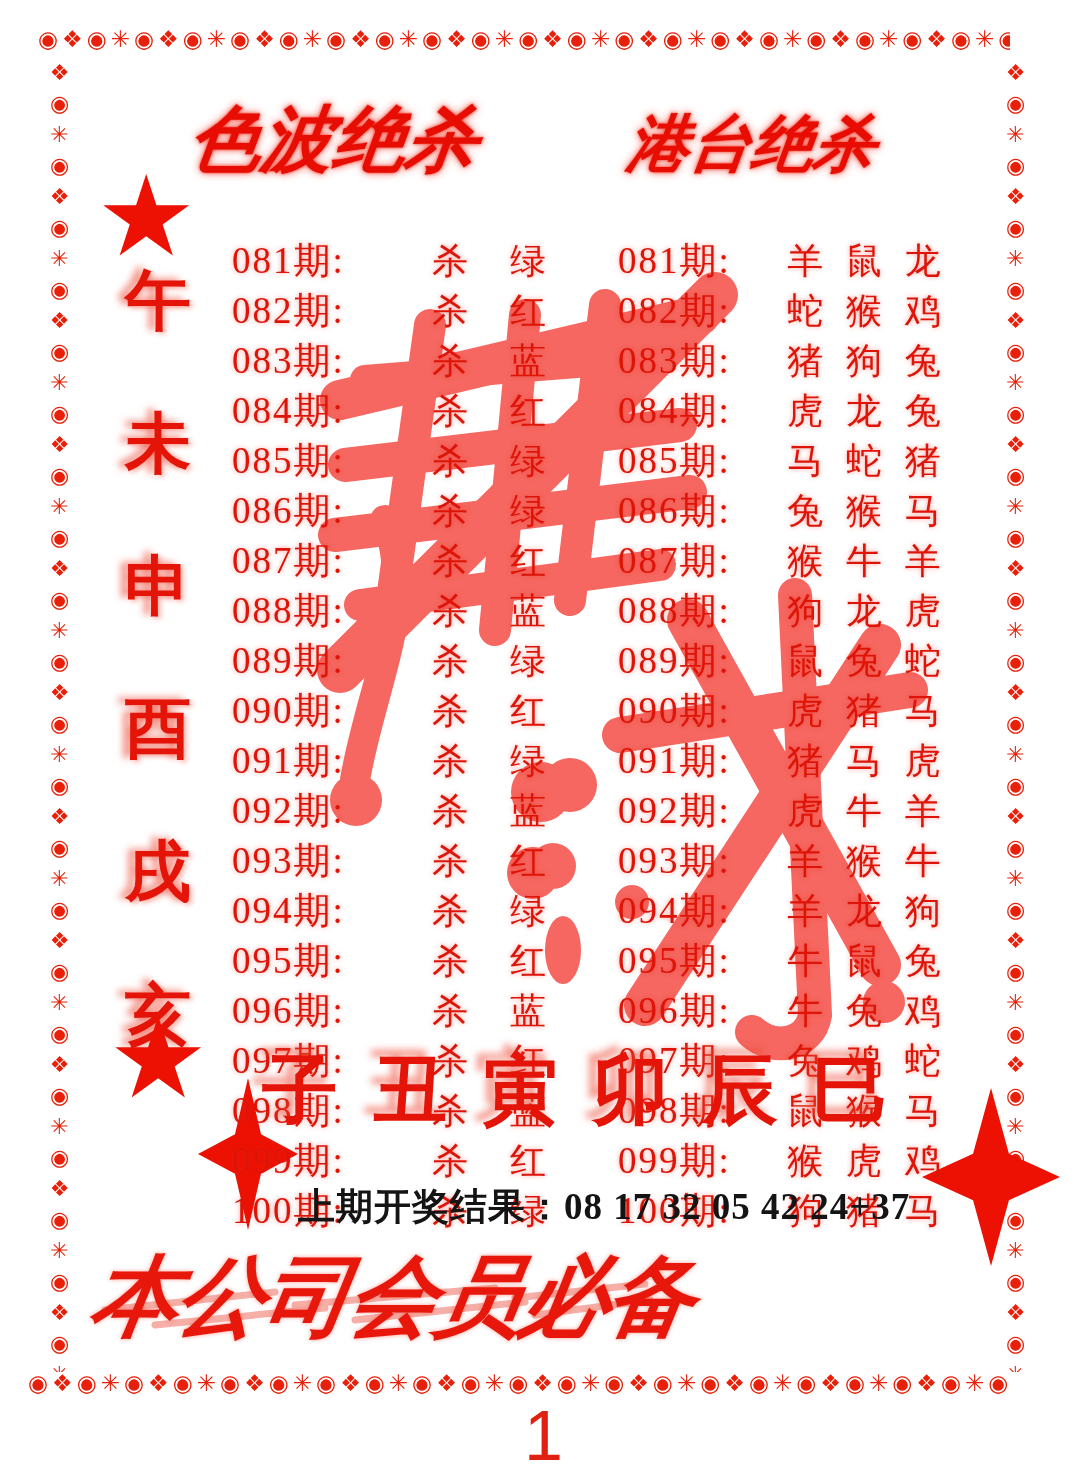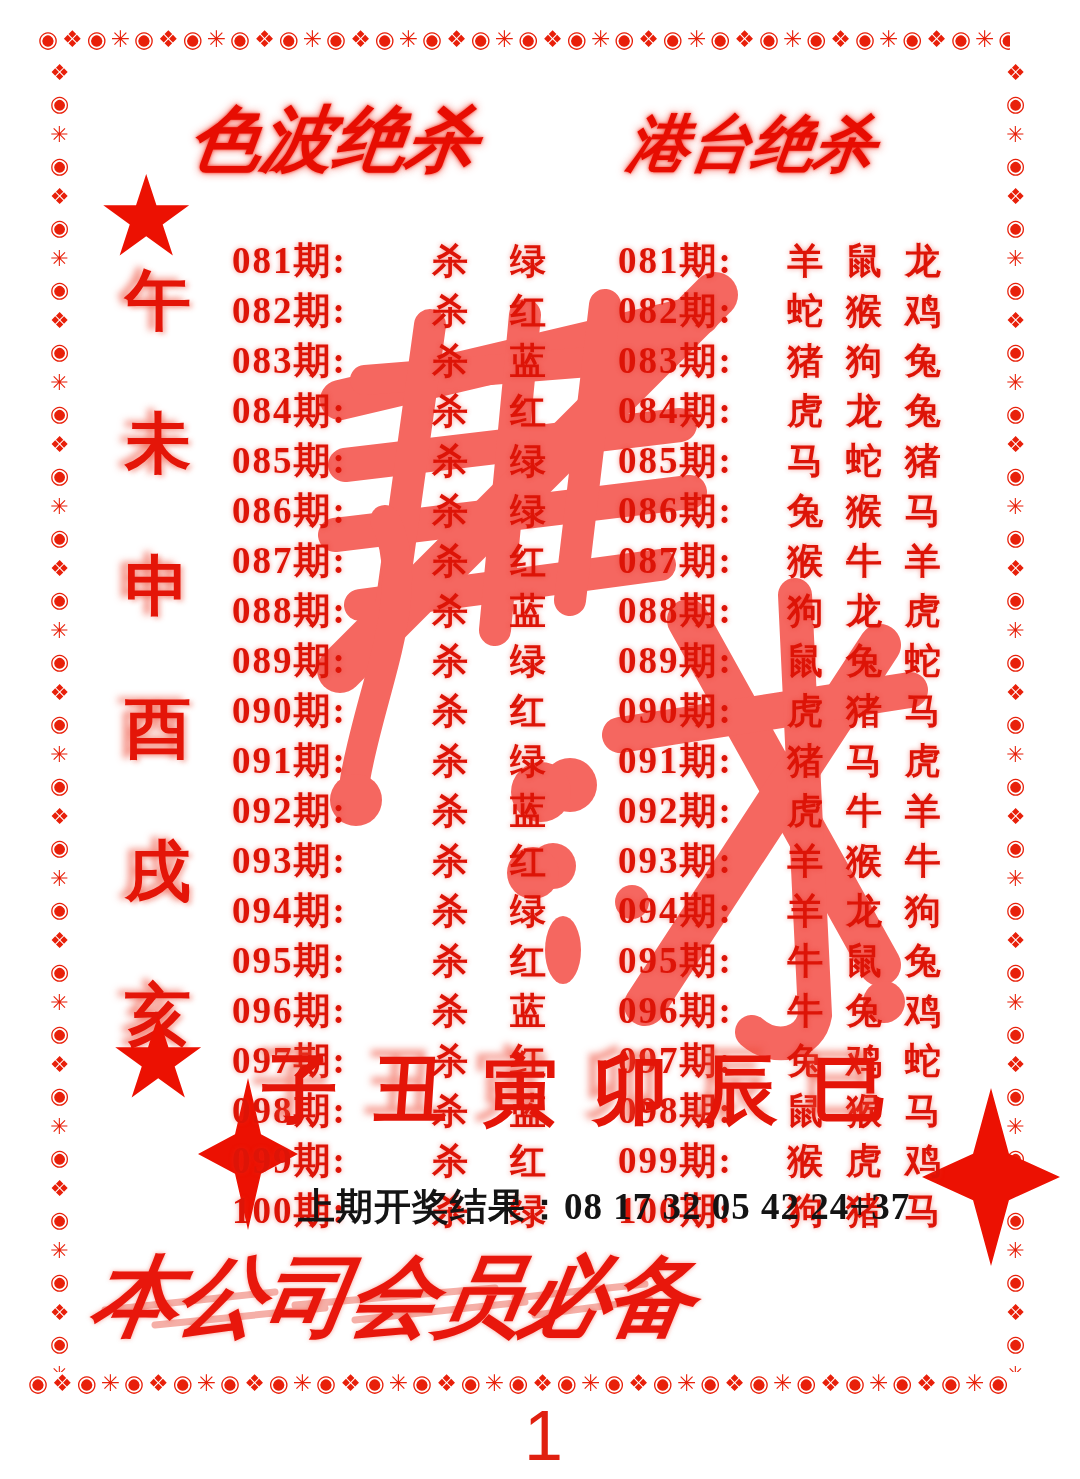--- a/index.html
+++ b/index.html
@@ -8,21 +8,21 @@
   
   .border-strip{position:absolute;color:#e8200a;font-family:"DejaVu Sans",sans-serif;
                 overflow:hidden;white-space:nowrap;line-height:1;}
   .border-h{font-size:23px;letter-spacing:4px;height:34px;}
   .border-v{font-size:22px;letter-spacing:6px;width:34px;writing-mode:vertical-rl;text-orientation:upright;}
   
   .main-title{position:absolute;font-weight:bold;font-style:italic;transform:skewX(-7deg);
               color:#e70d02;text-shadow:0 0 8px rgba(243,46,30,.75),0 0 3px rgba(243,46,30,.9);}
   
   .ktable{position:absolute;display:flex;flex-direction:column;justify-content:space-between;}
-  .krow{display:flex;align-items:flex-end;font-weight:bold;color:#dd1407;
+  .krow{display:flex;align-items:flex-end;font-weight:normal;color:#dd1407;
         text-shadow:0 0 5px rgba(235,45,30,.45);}
   .krow .period{width:158px;font-size:37px;letter-spacing:2px;}
   .left-rows .kill{width:60px;margin-left:30px;font-size:36px;text-align:center;}
   .left-rows .val{width:60px;margin-left:18px;font-size:36px;text-align:center;}
   .right-rows .animal{width:52px;margin-left:8px;font-size:36px;text-align:center;}
   
   .v-branches{position:absolute;display:flex;flex-direction:column;justify-content:space-between;
               align-items:center;color:#e41508;font-weight:bold;
               filter:blur(.6px);text-shadow:-7px -2px 7px rgba(238,70,50,.6),3px 2px 5px rgba(238,70,50,.4);}
   .v-branches span{font-size:66px;line-height:1;}

